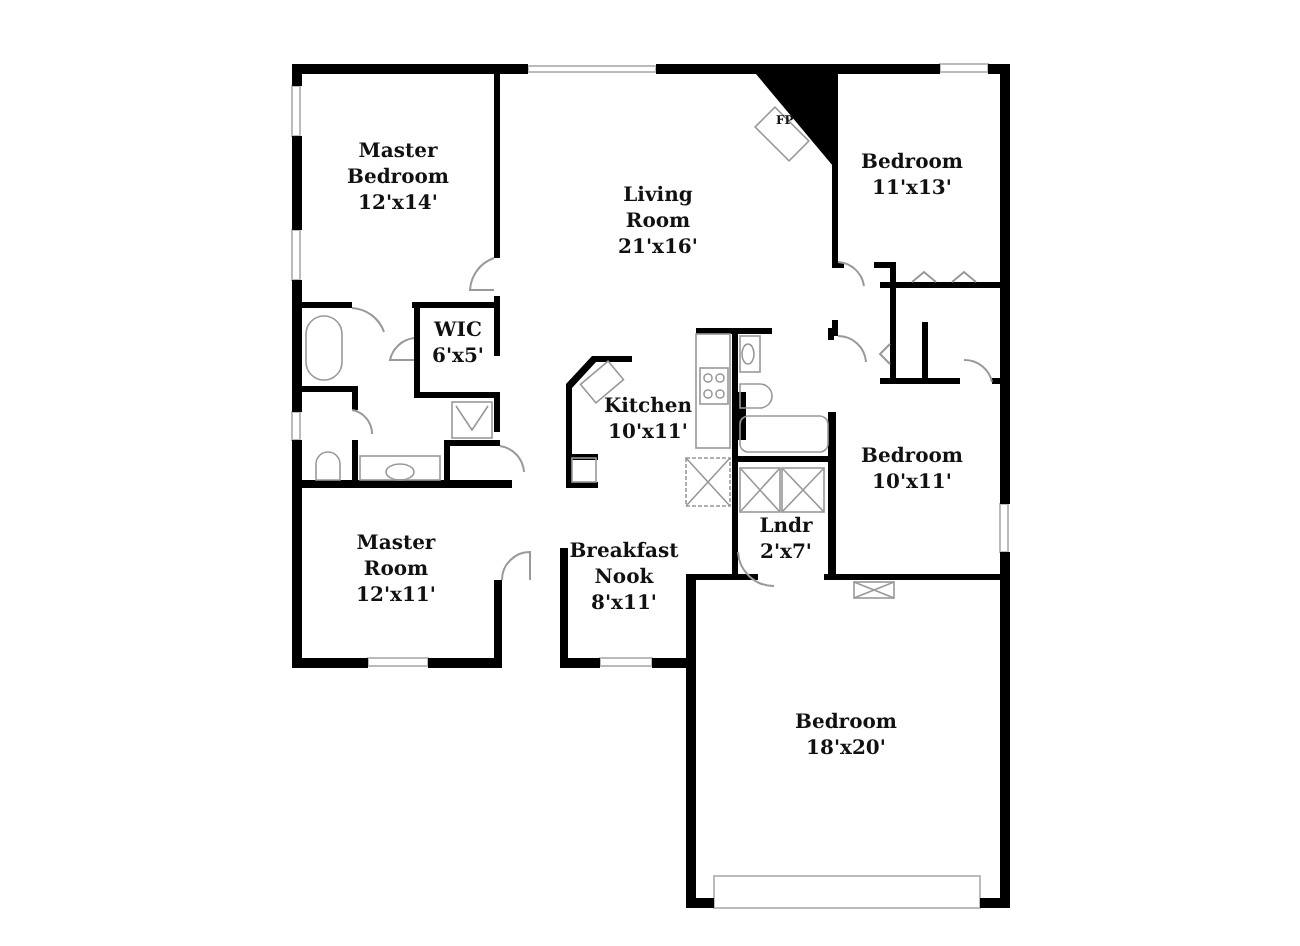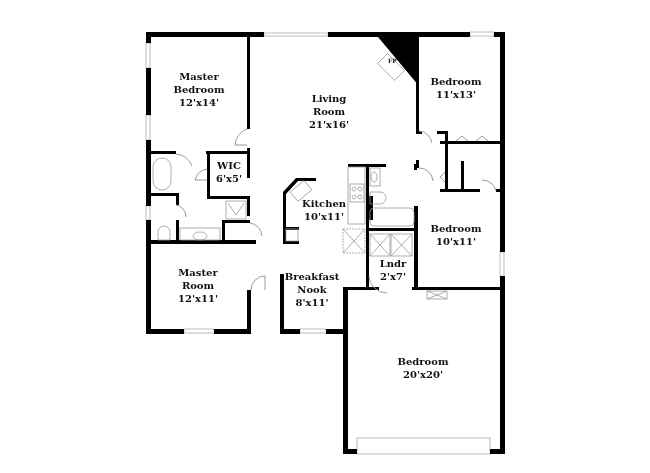--- a/index.html
+++ b/index.html
@@ -205,16 +205,16 @@
 </div>
 
 <div class="label" style="left:312px; top:289px;">
   <span class="name">Breakfast</span>
   <span class="name">Nook</span>
   <span class="dim">8'x11'</span>
 </div>
 
 <div class="label" style="left:423px; top:368px;">
   <span class="name">Bedroom</span>
-  <span class="dim">20'x20'</span>
+  <span class="dim">18'x20'</span>
 </div>
 
 <div class="fp" style="left:388px; top:57px;">FP</div>
 
 </body></html>

